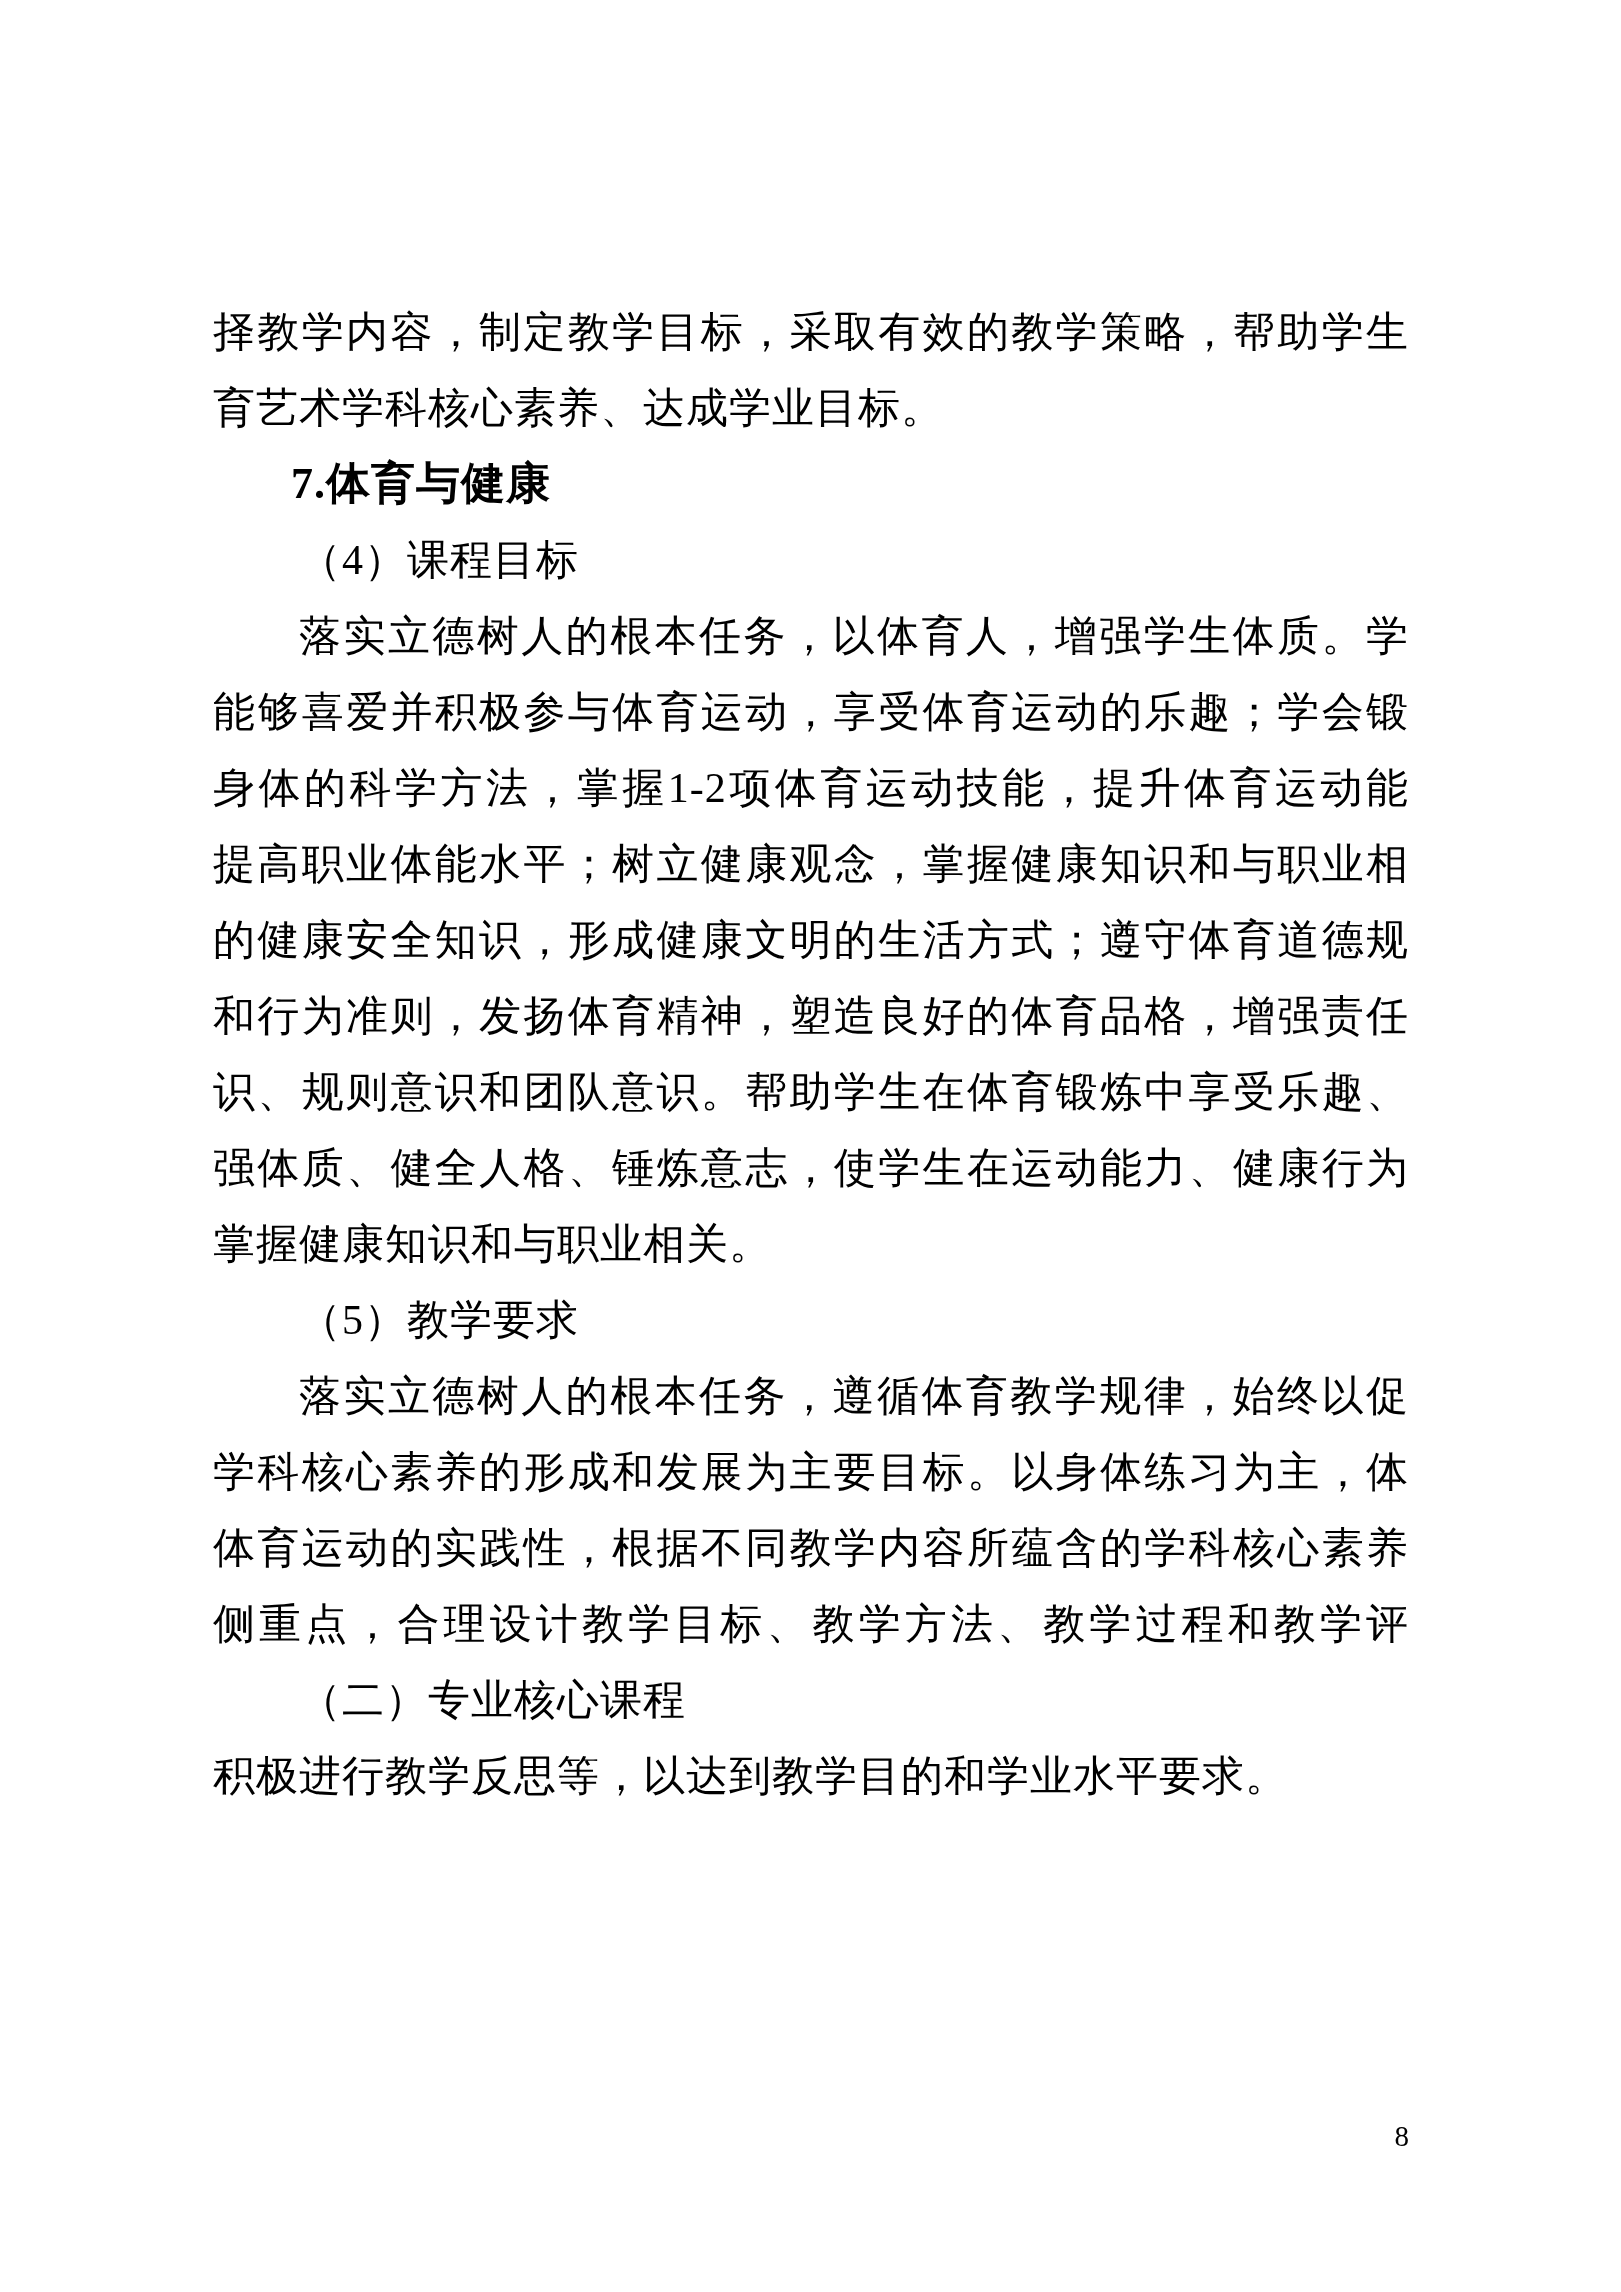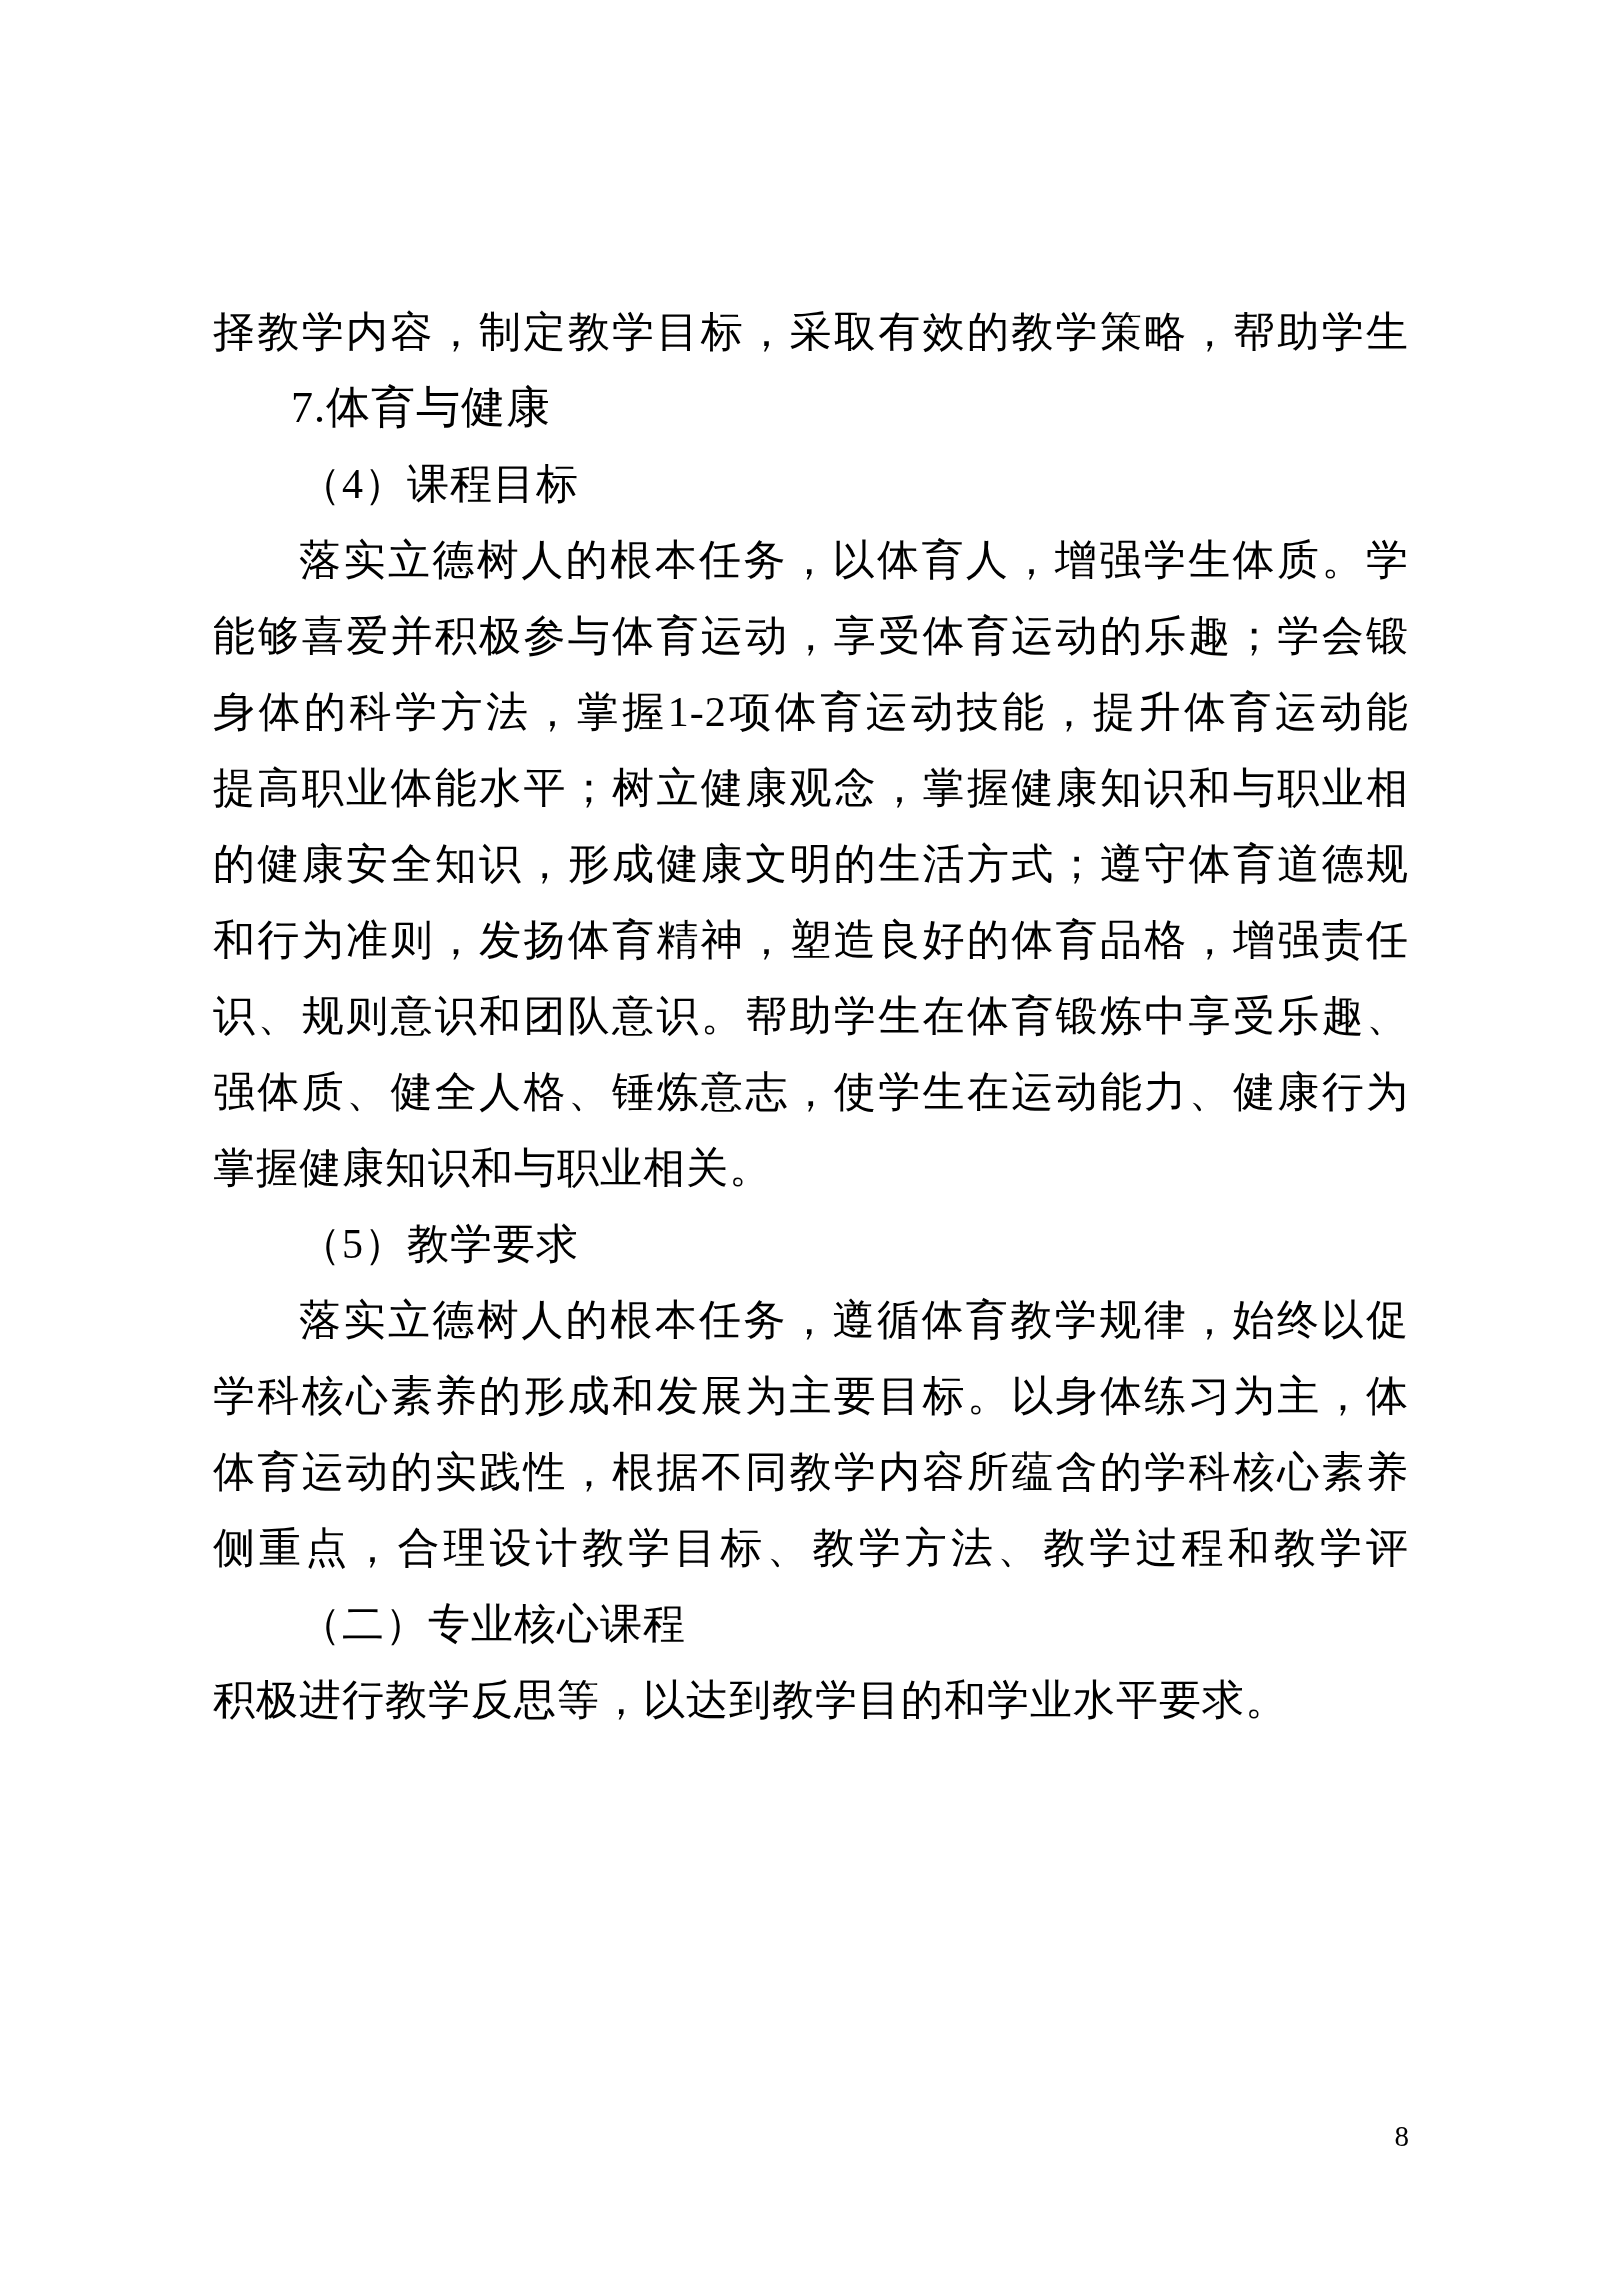--- a/index.html
+++ b/index.html
@@ -29,40 +29,41 @@
     letter-spacing:1px;
   }
   .stretch {
     white-space:normal;
     text-align:justify;
     text-align-last:justify;
     text-justify:inter-character;
   }
   .indent { padding-left:86px; }
   .h {
-    font-weight:normal;
+    font-weight:bold;
     padding-left:78px;
     font-size:44px;
   }
   .pageno {
     position:absolute;
     left:213px;
     top:2119px;
     width:1196px;
     text-align:right;
     font-size:29px;
     line-height:35px;
   }
 </style>
 </head>
 <body>
 
 <div class="page">
   <div class="textblock">
     <div class="ln stretch">择教学内容，制定教学目标，采取有效的教学策略，帮助学生培</div>
+    <div class="ln">育艺术学科核心素养、达成学业目标。</div>
     <div class="ln h">7.体育与健康</div>
     <div class="ln indent">（4）课程目标</div>
     <div class="ln indent stretch">落实立德树人的根本任务，以体育人，增强学生体质。学生</div>
     <div class="ln stretch">能够喜爱并积极参与体育运动，享受体育运动的乐趣；学会锻炼</div>
     <div class="ln stretch">身体的科学方法，掌握1-2项体育运动技能，提升体育运动能力，</div>
     <div class="ln stretch">提高职业体能水平；树立健康观念，掌握健康知识和与职业相关</div>
     <div class="ln stretch">的健康安全知识，形成健康文明的生活方式；遵守体育道德规范</div>
     <div class="ln stretch">和行为准则，发扬体育精神，塑造良好的体育品格，增强责任意</div>
     <div class="ln stretch">识、规则意识和团队意识。帮助学生在体育锻炼中享受乐趣、增</div>
     <div class="ln stretch">强体质、健全人格、锤炼意志，使学生在运动能力、健康行为和</div>

